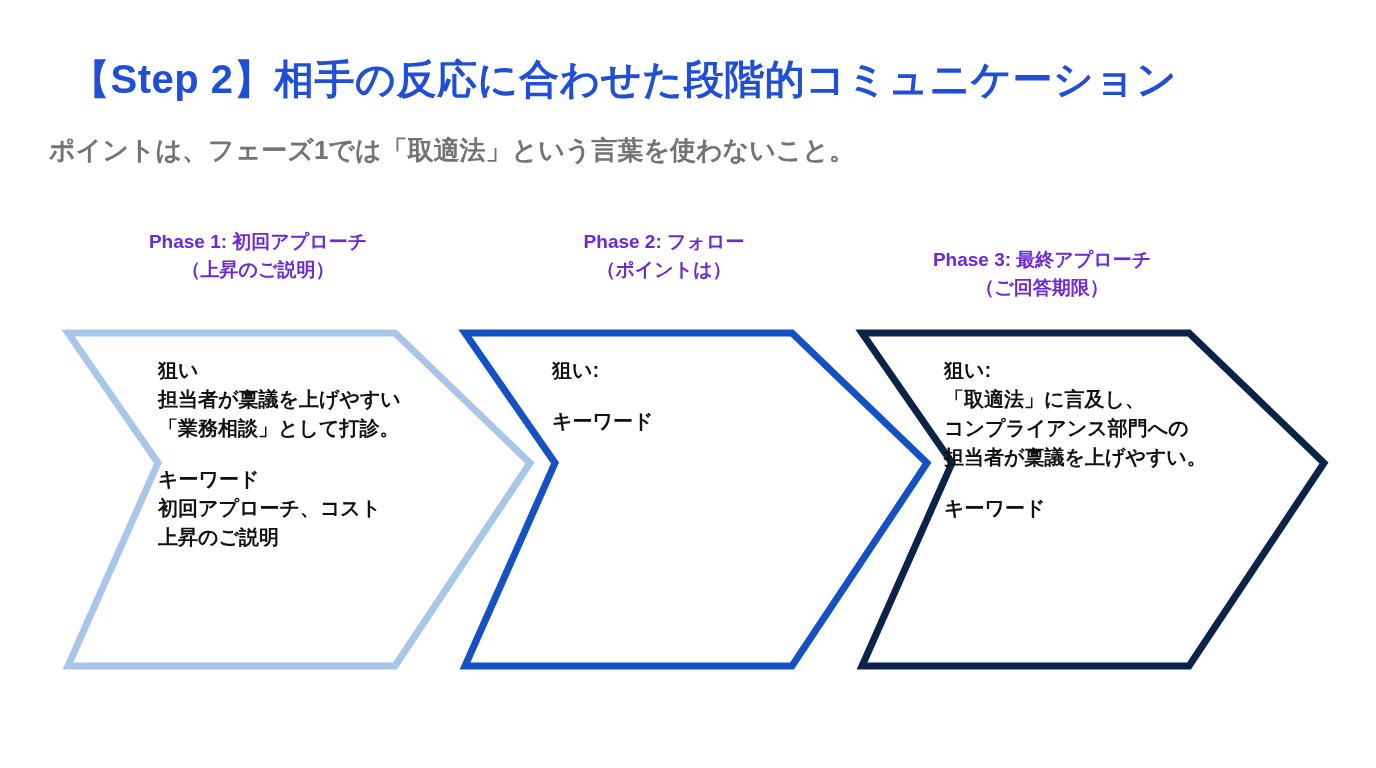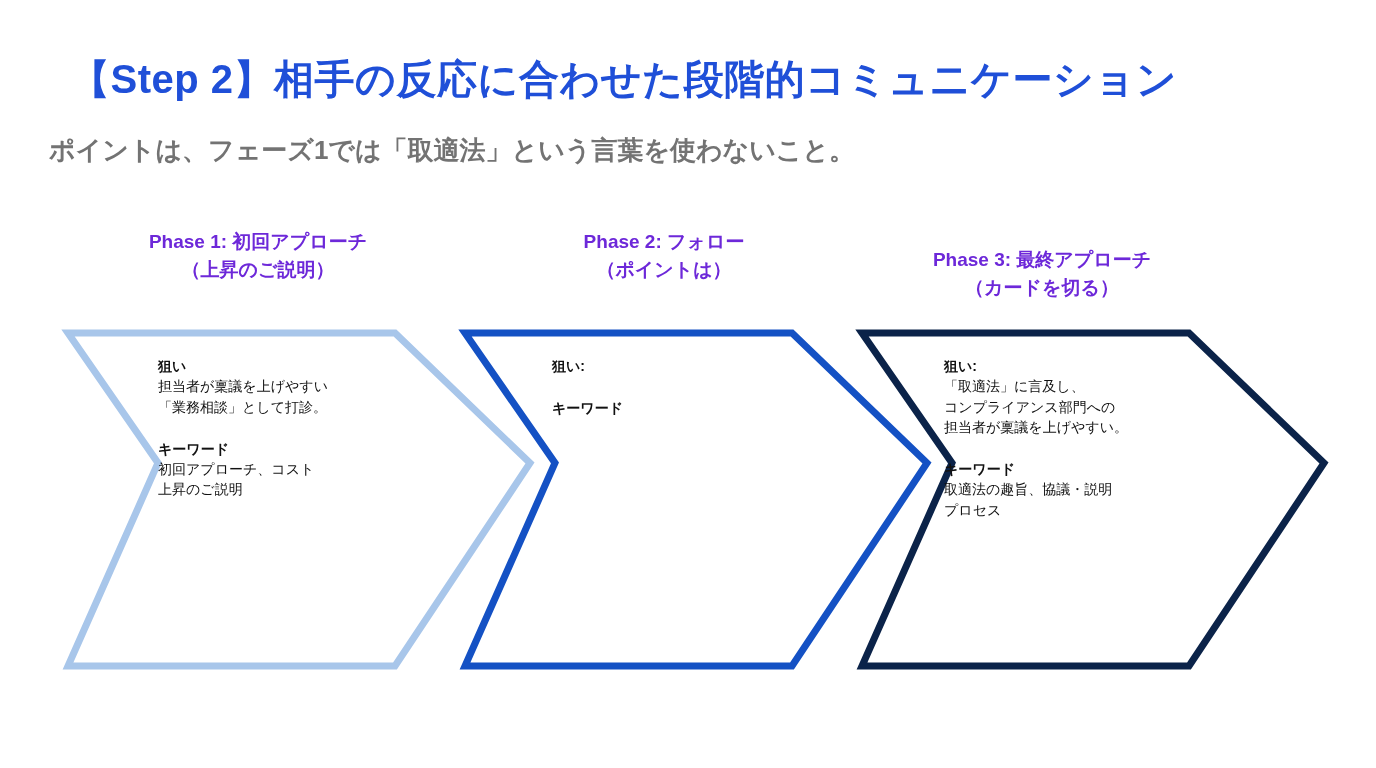--- a/index.html
+++ b/index.html
@@ -58,37 +58,38 @@
   }
   .phase-heading {
     text-align: center;
     font-size: 19px;
     font-weight: bold;
     color: #6d28d9;
     line-height: 1.45;
     white-space: nowrap;
   }
   .phase-body {
-    font-size: 14px;
+    font-size: 20px;
     line-height: 1.45;
     color: #111111;
   }
   .block {
     margin-bottom: 22px;
   }
   .block:last-child {
     margin-bottom: 0;
   }
   .block-label {
     font-weight: bold;
     display: block;
   }
   .block-text {
     display: block;
     white-space: pre-line;
+    font-weight: bold;
   }
 
   
   #phase1-heading { left: 78px;  top: 0px;   width: 360px; }
   #phase1-body    { left: 158px; top: 128px; width: 300px; }
 
   
   #phase2-heading { left: 494px; top: 0px;   width: 340px; text-align: center; }
   #phase2-body    { left: 552px; top: 128px; width: 292px; }
 
@@ -138,29 +139,27 @@
     <div class="block">
       <span class="block-label">狙い:</span>
     </div>
     <div class="block">
       <span class="block-label">キーワード</span>
     </div>
   </div>
 
   <div class="phase phase-heading" id="phase3-heading">
     <span>Phase 3: 最終アプローチ</span><br>
-    <span>（カードを切る）</span>
+    <span>（ご回答期限）</span>
   </div>
   <div class="phase phase-body" id="phase3-body">
     <div class="block">
       <span class="block-label">狙い:</span>
       <span class="block-text">「取適法」に言及し、
 コンプライアンス部門への
 担当者が稟議を上げやすい。</span>
     </div>
     <div class="block">
       <span class="block-label">キーワード</span>
-      <span class="block-text">取適法の趣旨、協議・説明
-プロセス</span>
     </div>
   </div>
 
 </div>
 
 </body></html>

